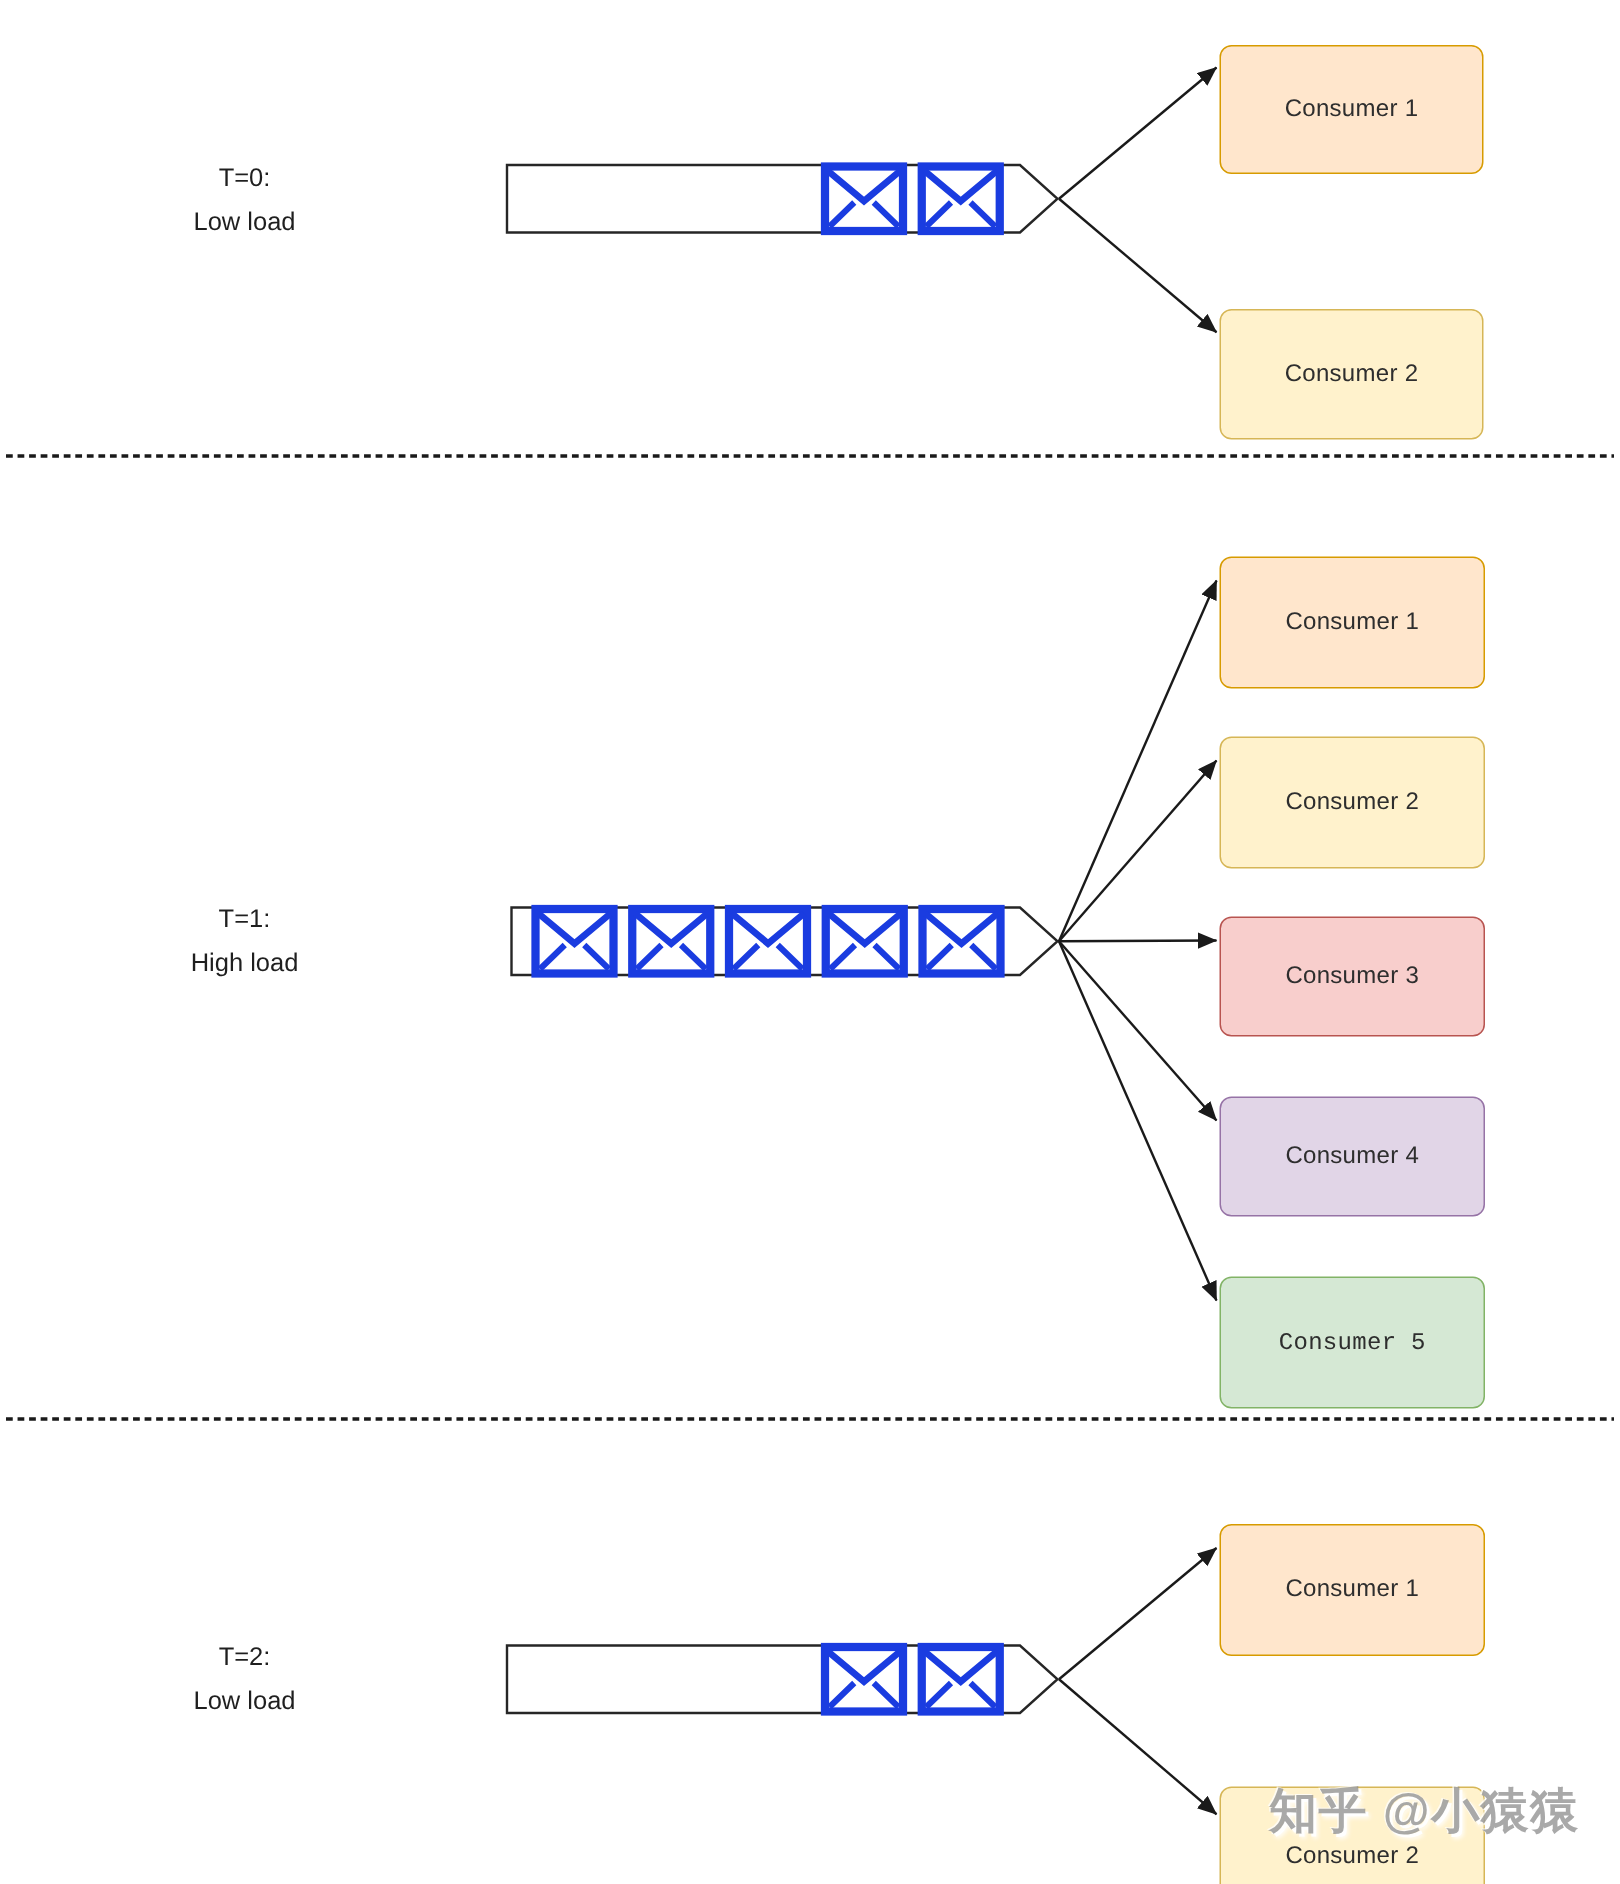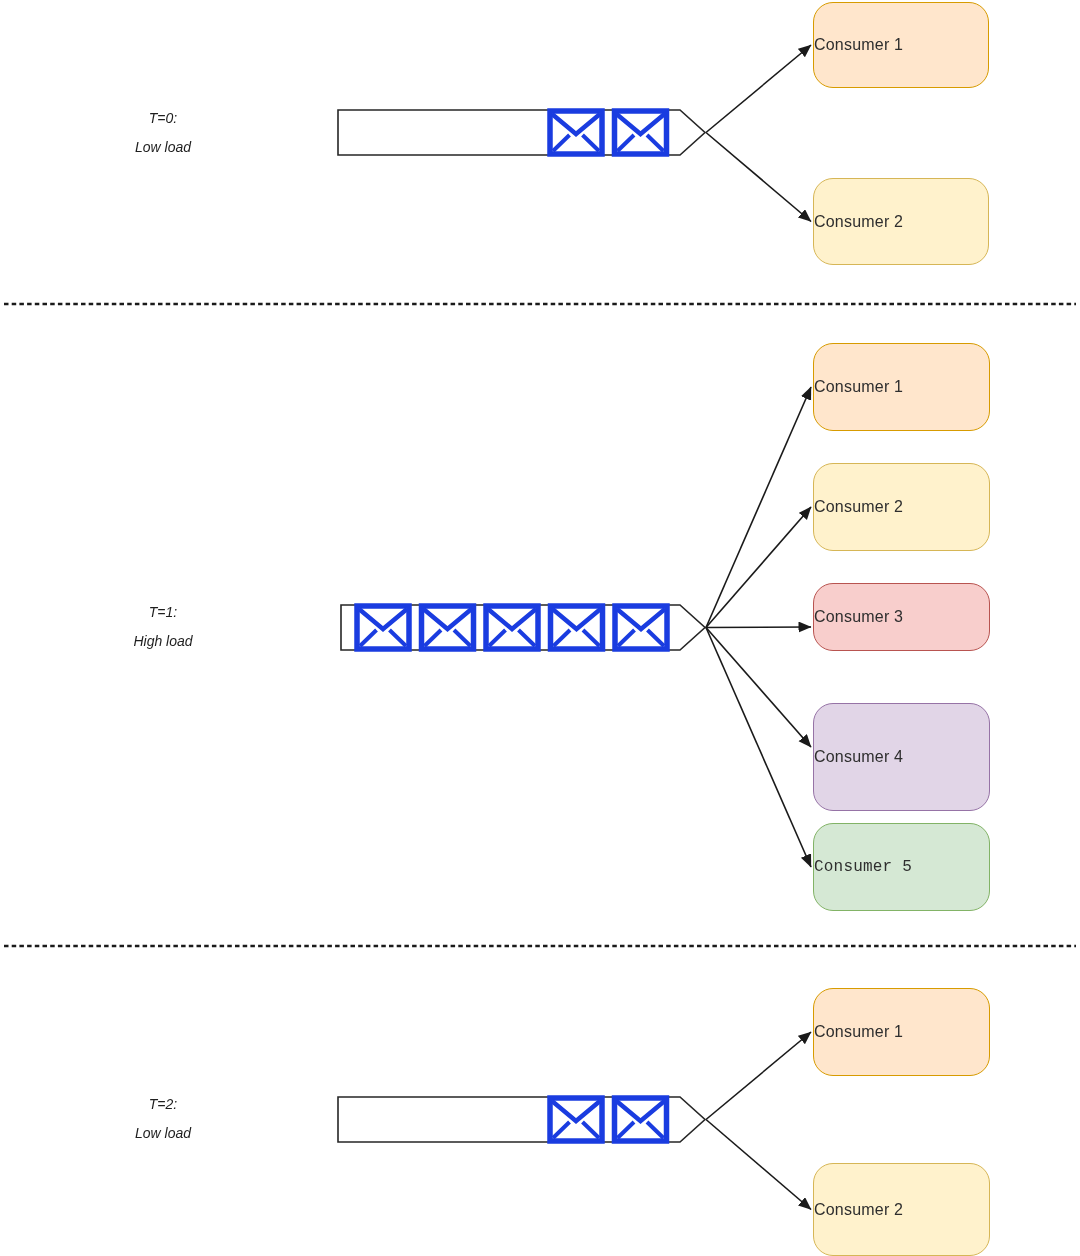--- a/index.html
+++ b/index.html
@@ -3,27 +3,28 @@
 <meta charset="utf-8">
 <style>
   html,body{margin:0;padding:0;background:#ffffff;}
   #canvas{
     position:relative;width:1080px;height:1256px;overflow:hidden;background:#ffffff;
     font-family:"Liberation Sans",sans-serif;
   }
   #diagram-svg{position:absolute;left:0;top:0;z-index:1;}
   #overlay{position:absolute;left:0;top:0;width:100%;height:100%;z-index:2;pointer-events:none;}
   .consumer{
-    position:absolute;display:flex;align-items:center;justify-content:flex-start;
-    border-radius:20px;font-size:16px;color:#2e2e2e;box-sizing:border-box;
+    position:absolute;display:flex;align-items:center;justify-content:center;
+    border-radius:8px;font-size:16px;color:#2e2e2e;box-sizing:border-box;
     letter-spacing:0.2px;
+    margin-top:28px;
   }
   .section-label{
     position:absolute;transform:translate(-50%,-50%);text-align:center;
-    font-style:italic;font-size:14px;line-height:29px;color:#1f1f1f;white-space:nowrap;
+    font-size:17px;line-height:29px;color:#1f1f1f;white-space:nowrap;
   }
   .watermark{
     position:absolute;left:846px;top:1186px;z-index:6;white-space:nowrap;
     font-size:32px;font-weight:bold;letter-spacing:1px;
     color:rgba(145,145,145,0.78);
     text-shadow:2px 2px 0 rgba(255,255,255,0.95),
                 -1px -1px 0 rgba(255,255,255,0.75),
                  3px 3px 3px rgba(255,255,255,0.9);
   }
 </style>
@@ -111,33 +112,34 @@
       <div class="section-label" style="left: 163px; top: 627px;">
         <div>T=1:</div>
         <div>High load</div>
       </div>
       <div class="consumer" style="left: 813px; top: 343px; width: 177px; height: 88px; background: rgb(255, 230, 204); border: 1.5px solid rgb(215, 155, 0);">
         <span>Consumer 1</span>
       </div>
       <div class="consumer" style="left: 813px; top: 463px; width: 177px; height: 88px; background: rgb(255, 242, 204); border: 1.5px solid rgb(214, 182, 86);">
         <span>Consumer 2</span>
       </div>
-      <div class="consumer" style="left: 813px; top: 583px; width: 177px; height: 68px; background: rgb(248, 206, 204); border: 1.5px solid rgb(184, 84, 80);">
+      <div class="consumer" style="left: 813px; top: 583px; width: 177px; height: 80px; background: rgb(248, 206, 204); border: 1.5px solid rgb(184, 84, 80);">
         <span>Consumer 3</span>
       </div>
-      <div class="consumer" style="left: 813px; top: 703px; width: 177px; height: 108px; background: rgb(225, 213, 231); border: 1.5px solid rgb(150, 115, 166);">
+      <div class="consumer" style="left: 813px; top: 703px; width: 177px; height: 80px; background: rgb(225, 213, 231); border: 1.5px solid rgb(150, 115, 166);">
         <span>Consumer 4</span>
       </div>
       <div class="consumer" style="left: 813px; top: 823px; width: 177px; height: 88px; background: rgb(213, 232, 212); border: 1.5px solid rgb(130, 179, 102); font-family: Liberation Mono, monospace;">
         <span>Consumer 5</span>
       </div>
       <div class="section-label" style="left: 163px; top: 1119px; text-align: center;">
         <div>T=2:</div>
         <div>Low load</div>
       </div>
       <div class="consumer" style="left: 813px; top: 988px; width: 177px; height: 88px; background: rgb(255, 230, 204); border: 1.5px solid rgb(215, 155, 0);">
         <span>Consumer 1</span>
       </div>
       <div class="consumer" style="left: 813px; top: 1163px; width: 177px; height: 93px; background: rgb(255, 242, 204); border: 1.5px solid rgb(214, 182, 86);">
         <span>Consumer 2</span>
       </div>
     </div>
+  <div class="watermark">知乎 @小猿猿</div>
 </div>
 
 </body></html>

